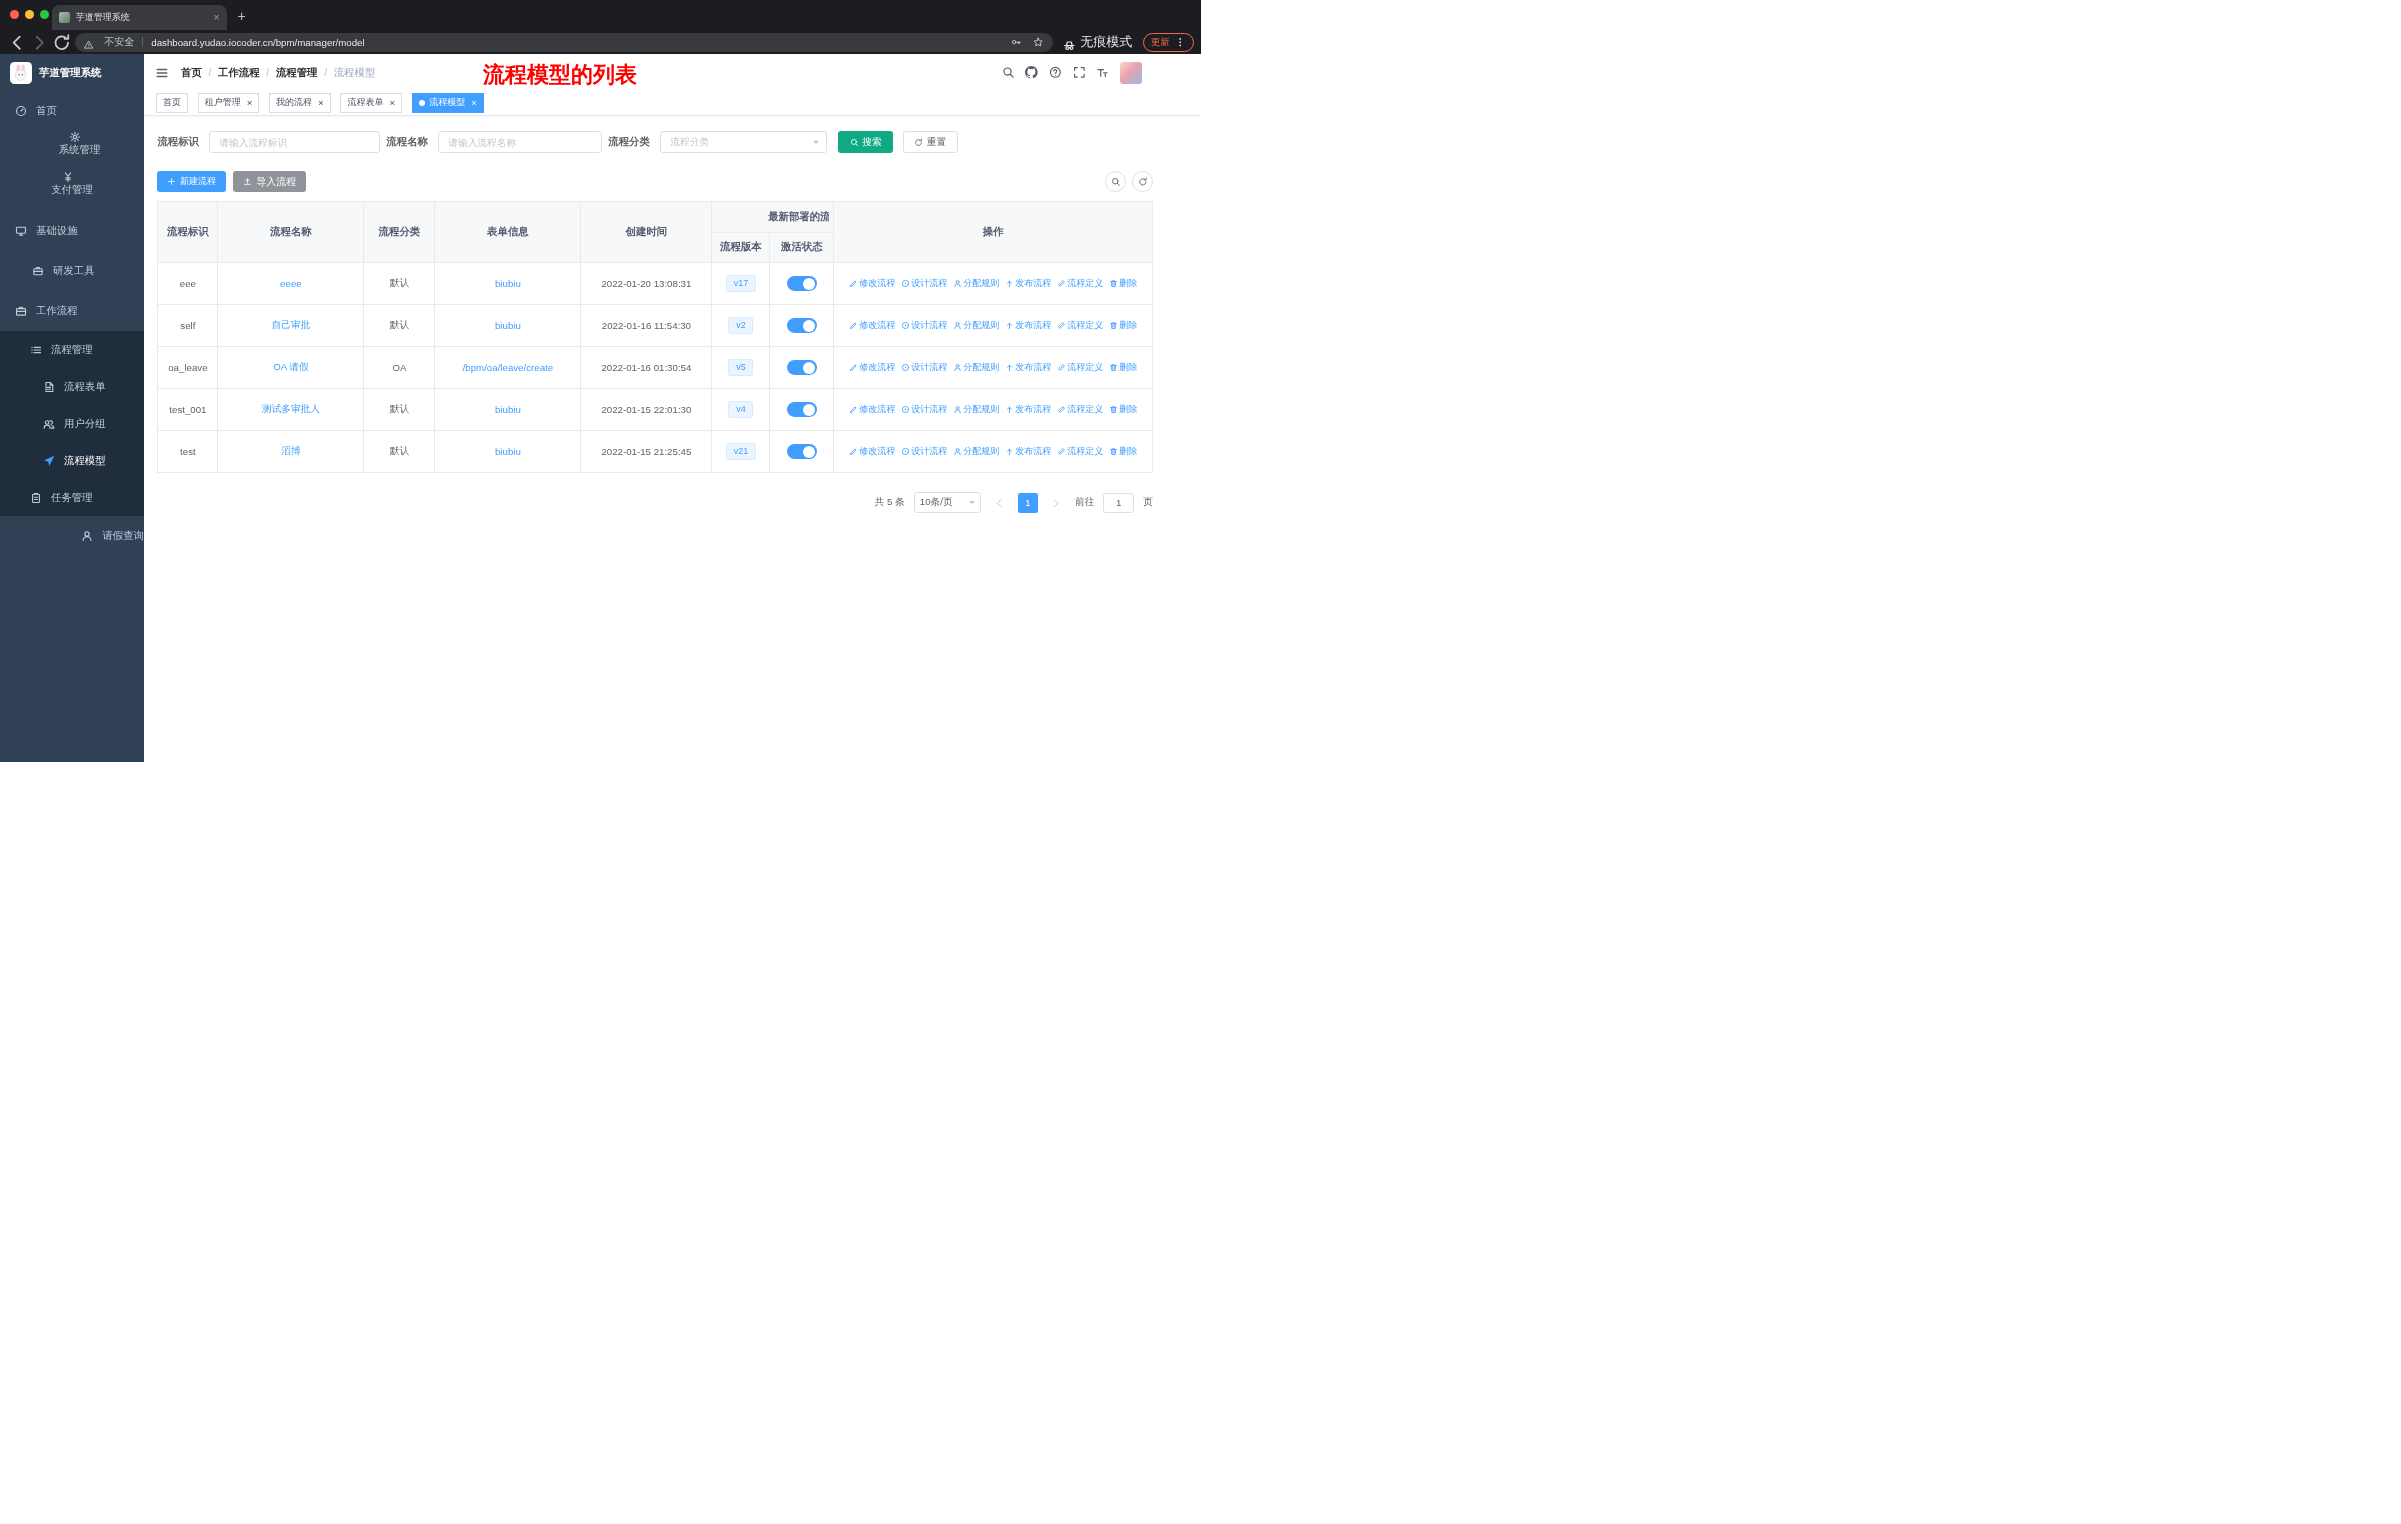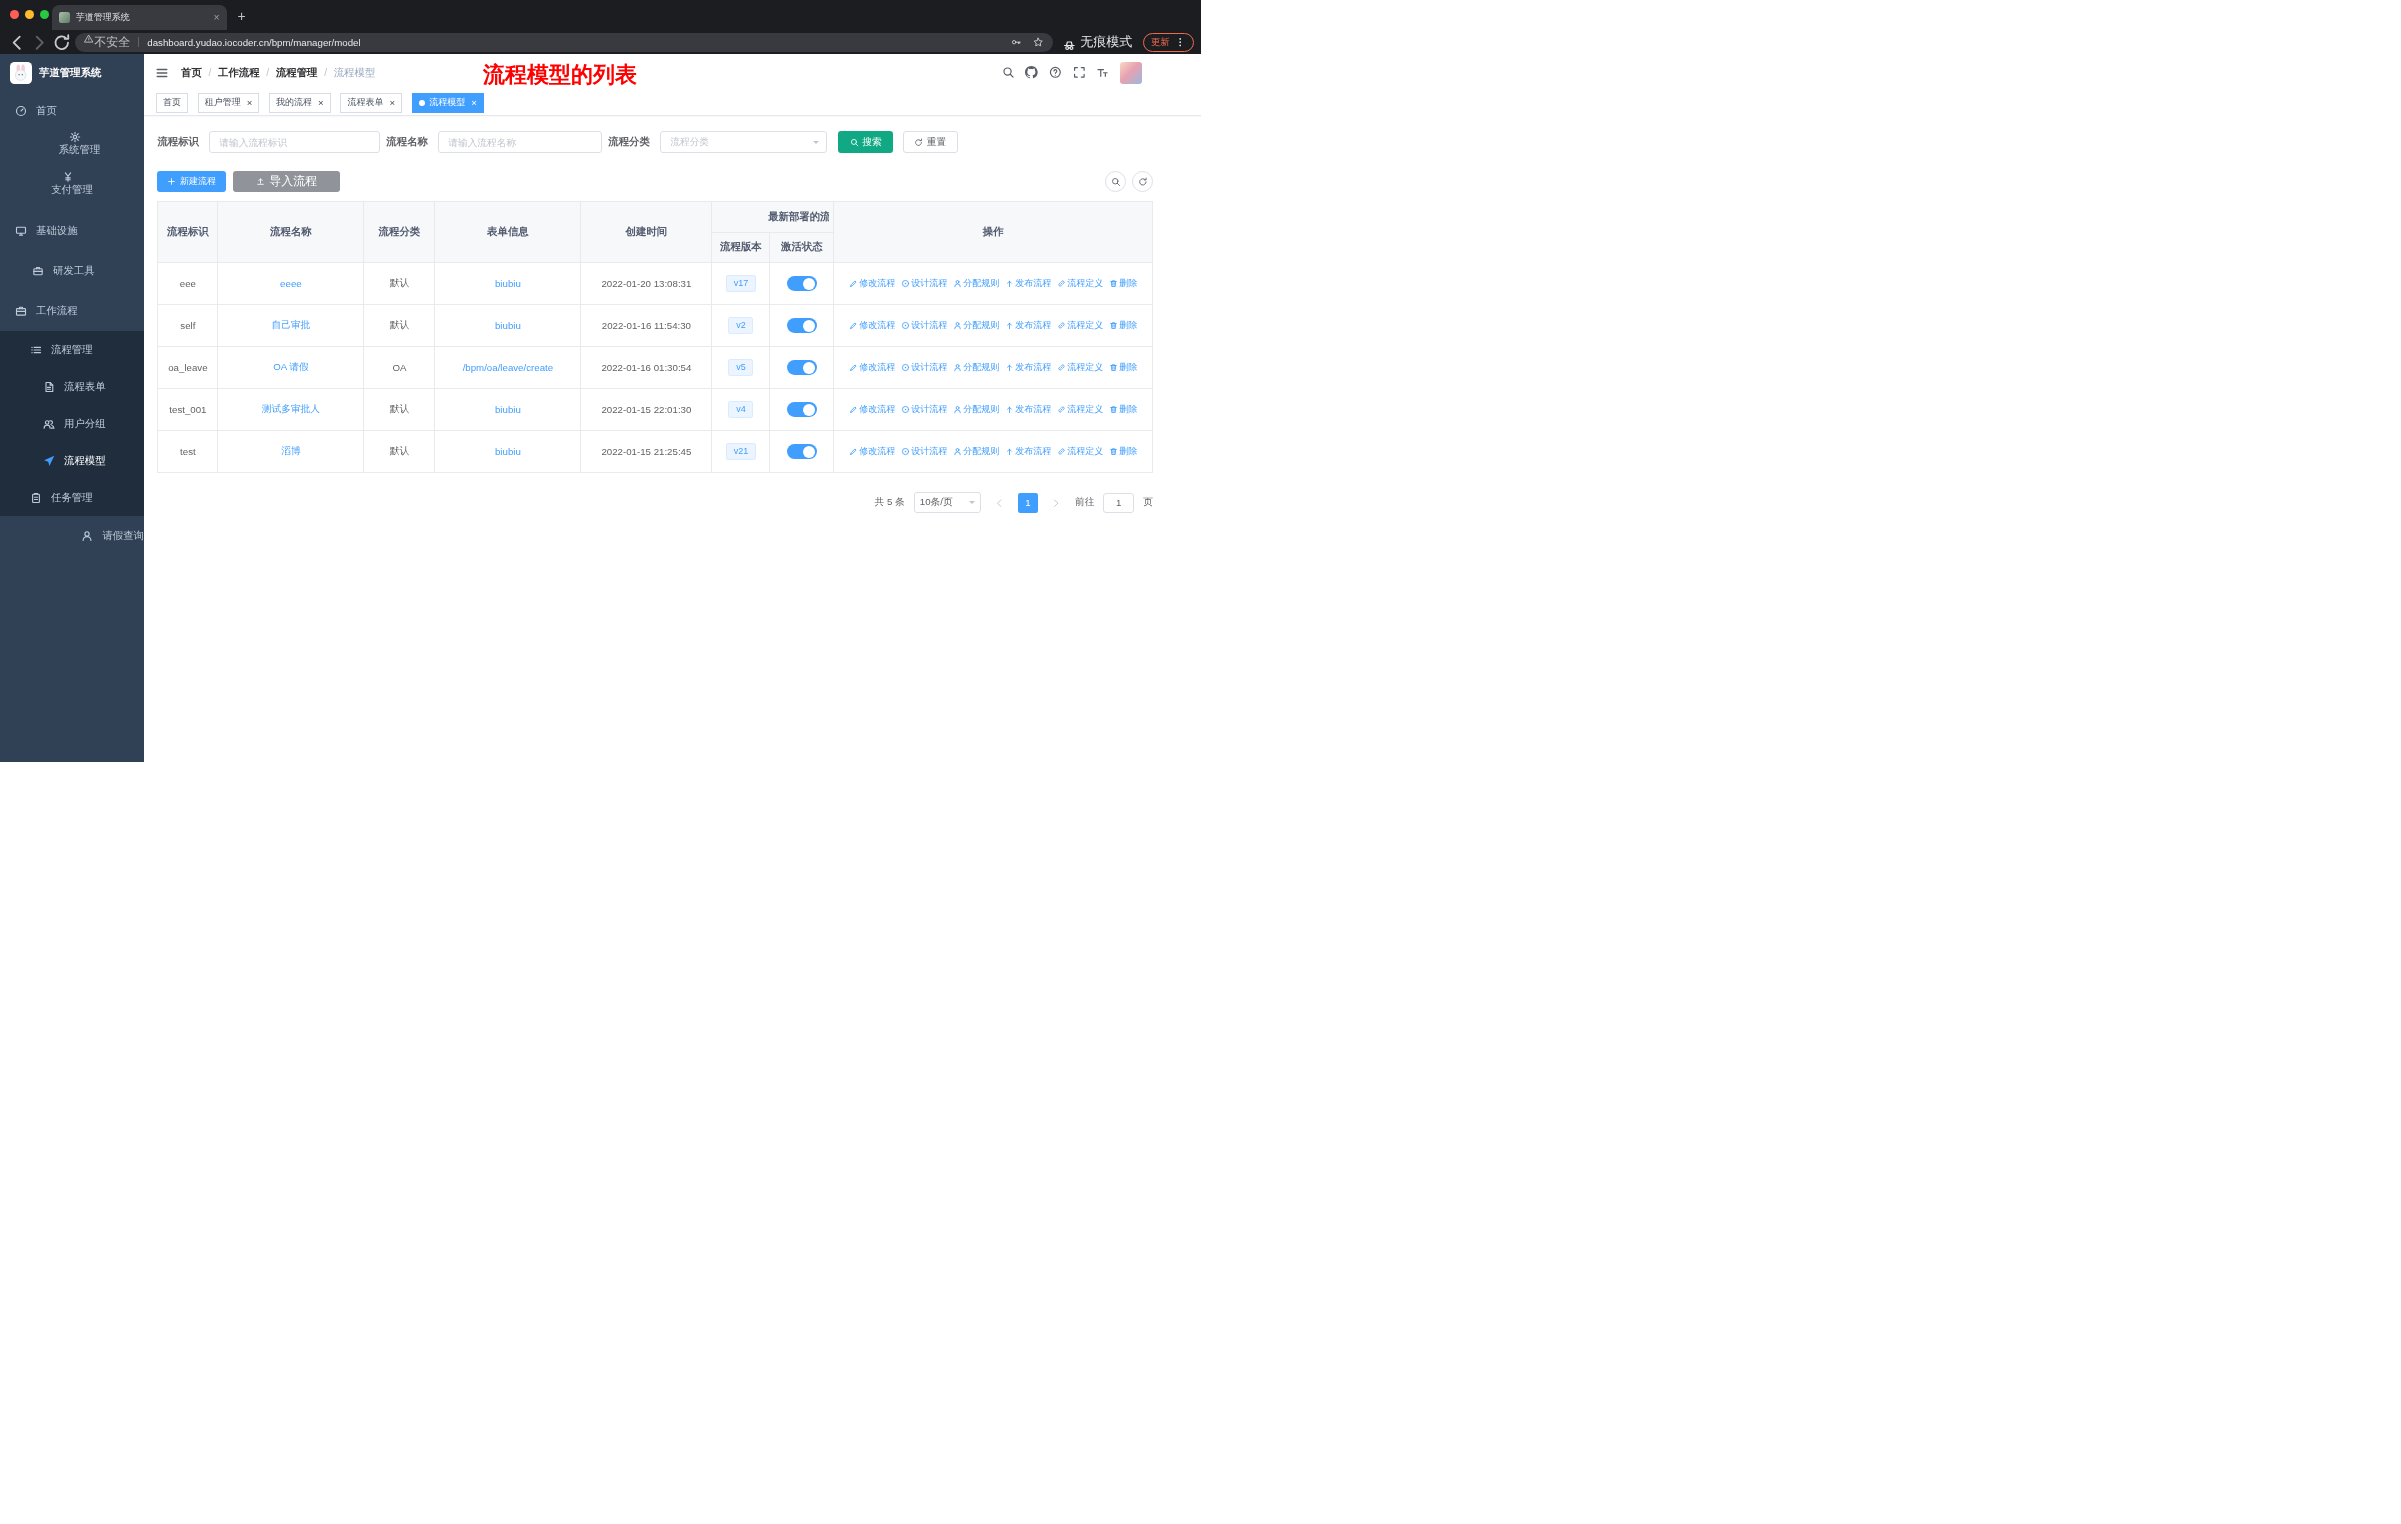--- a/index.html
+++ b/index.html
@@ -16,21 +16,21 @@
 .tl.red{background:#ff5f57}.tl.yel{background:#febc2e}.tl.grn{background:#28c840}
 .btab{margin-left:52px;width:175px;height:25px;background:#383a3f;border-radius:7.4px 7.4px 0 0;display:flex;align-items:center;gap:6px;padding:0 7.4px;color:#dfe1e5;font-size:9px}
 .favicon{width:10.4px;height:10.4px;border-radius:2.2px;background:linear-gradient(135deg,#aebfae,#5d7d62);flex:none}
 .btab .title{flex:1;white-space:nowrap;overflow:hidden}
 .tclose{color:#9aa0a6;font-size:10.4px;cursor:pointer}
 .newtab{color:#c2c4c8;font-size:14px;margin:0 0 6px 10.4px;cursor:pointer}
 .urlrow{height:24.6px;background:#1c1d20;display:flex;align-items:center;padding:0 7.4px;gap:3px}
 .navic{width:19.4px;height:18px;display:flex;align-items:center;justify-content:center;color:#c6c8cc;font-size:11px;cursor:pointer}
 .navic.dim{color:#5f6368}
 .omni{flex:1;height:19.4px;background:#383a3f;border-radius:9.7px;display:flex;align-items:center;padding:0 9px;gap:4.5px;min-width:0}
-.sec{color:#bdc1c6;display:flex;align-items:flex-start;gap:1px;font-size:12px}
+.sec{color:#bdc1c6;display:flex;align-items:flex-end;gap:11px;font-size:10px}
 .sec .ic{font-size:9.7px}
 .osep{width:0.7px;height:10.4px;background:#5f6368;margin:0 3.7px;flex:none}
 .urltext{flex:1;color:#e8eaed;font-size:9.7px;white-space:nowrap;overflow:hidden}
 .oic{color:#c6c8cc;font-size:10.4px;margin-left:7.4px;cursor:pointer}
 .chip{display:flex;align-items:flex-end;gap:4.5px;color:#e8eaed;font-size:13px;margin:0 7.4px;white-space:nowrap}
 .chip .ic{font-size:12.7px;color:#e8eaed}
 .updatepill{height:19.4px;display:flex;align-items:center;gap:5.2px;border:1.1px solid #ee6a4d;color:#ee6a4d;border-radius:10.4px;padding:0 7.4px;font-size:9.3px;white-space:nowrap;cursor:pointer}
 .mdots{color:#e8eaed;font-size:10.4px}
 
 
@@ -75,21 +75,21 @@
 .w1{width:171px}.w2{width:164px}
 .gap{width:6px;flex:none}
 .fsel{height:22px;width:167px;border:0.7px solid #dcdfe6;border-radius:3px;padding:0 7.4px 0 9px;font-size:9.7px;color:#c0c4cc;display:flex;align-items:center;justify-content:space-between;background:#fff;cursor:pointer}
 .caret{width:0;height:0;border-left:3px solid transparent;border-right:3px solid transparent;border-top:3.7px solid #c0c4cc}
 .btn{display:inline-flex;align-items:center;justify-content:center;gap:3.7px;border-radius:3px;font-size:9.7px;height:22px;padding:0 10.4px;border:0.7px solid transparent;cursor:pointer;font-family:inherit;white-space:nowrap}
 .btn .ic{font-size:9px}
 .btn-search{background:#11a983;color:#fff;margin-left:11px}
 .btn-reset{background:#fff;border-color:#dcdfe6;color:#606266;margin-left:9.7px}
 .toolbar{display:flex;align-items:center;margin-bottom:9px}
 .btn-create{background:#409eff;color:#fff;height:21px;font-size:9px;padding:0 9px}
-.btn-import{background:#909399;color:#fff;height:21px;font-size:12px;padding:0 22px;margin-left:7.4px}
+.btn-import{background:#909399;color:#fff;height:21px;font-size:10px;padding:0 9px;margin-left:7.4px}
 .rightbtns{margin-left:auto;display:flex;gap:6px}
 .circlebtn{width:21px;height:21px;border-radius:50%;border:0.7px solid #dcdfe6;background:#fff;display:flex;align-items:center;justify-content:center;color:#606266;font-size:9.7px;cursor:pointer}
 
 table{width:100%;border-collapse:collapse;table-layout:fixed}
 th,td{border:0.7px solid #e8eaec;text-align:center;font-size:9.7px;color:#606266;padding:0 4.5px;overflow:hidden;white-space:nowrap}
 thead tr{height:30.5px}
 thead th{background:#f7f8fa;color:#515a6e;font-weight:700;font-size:10.4px}
 tbody td{height:42px;background:#fff}
 .grpin{overflow:hidden;width:100%}
 .grpin span{display:inline-block;white-space:nowrap;transform:translateX(42px)}

